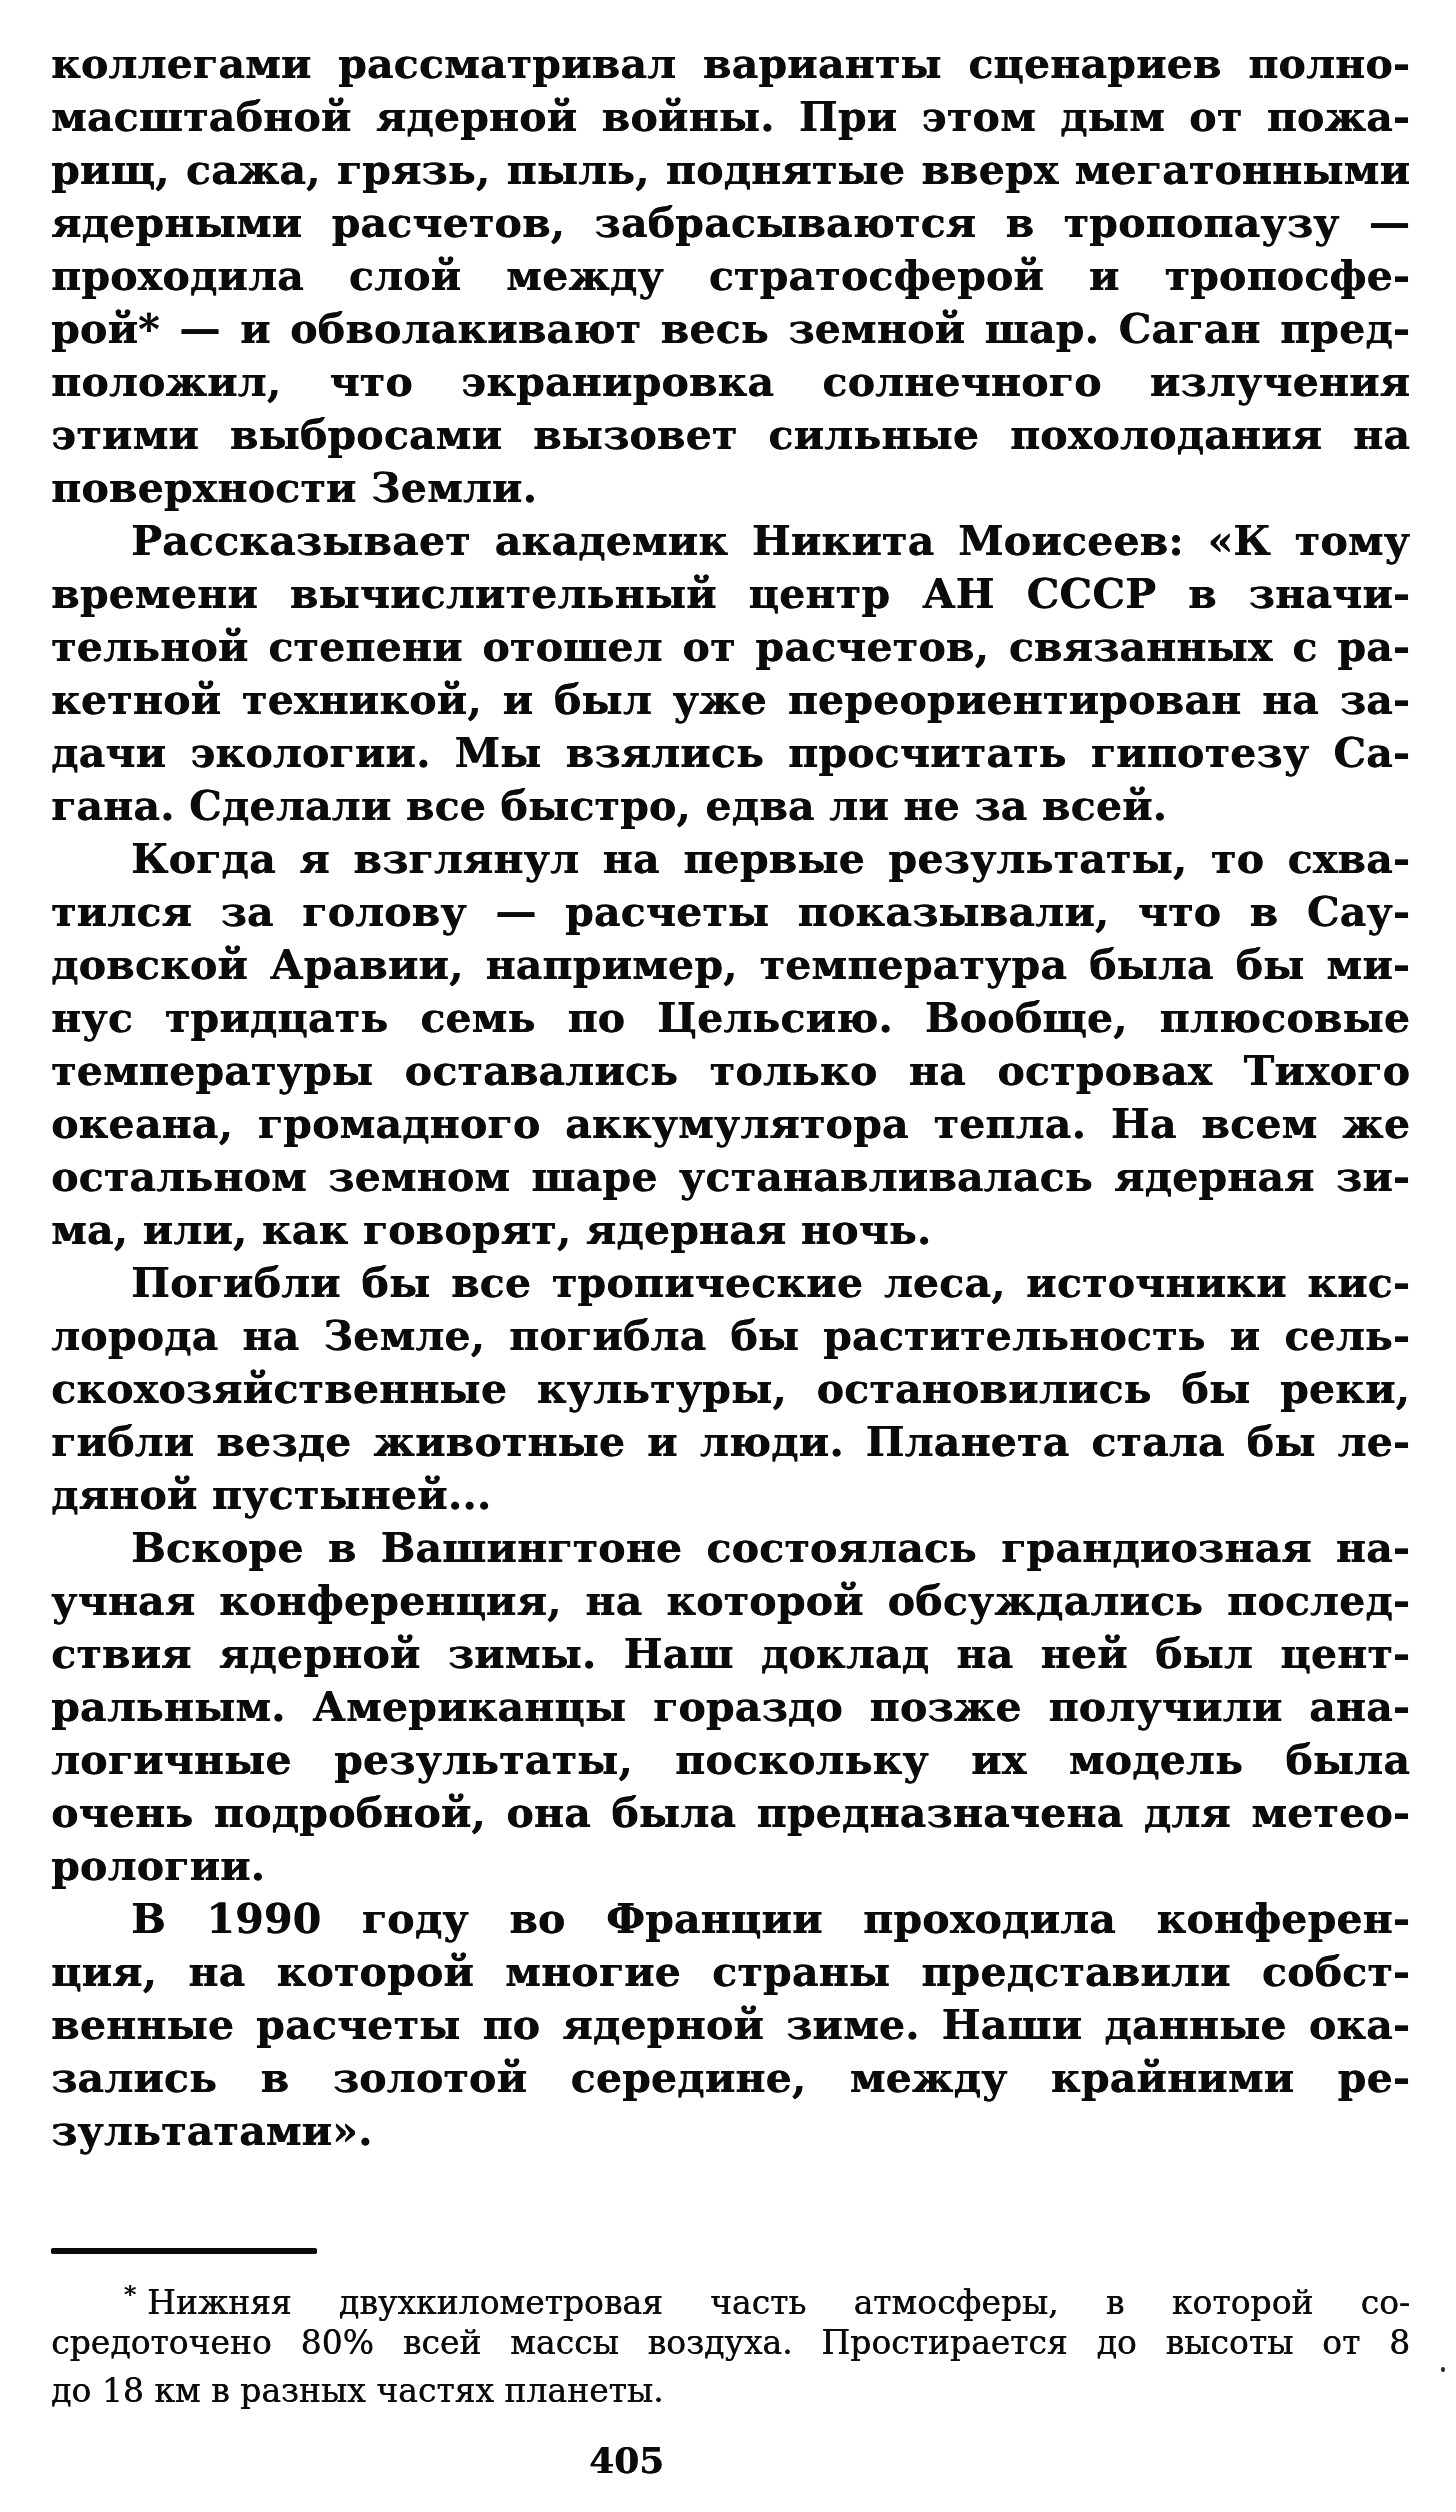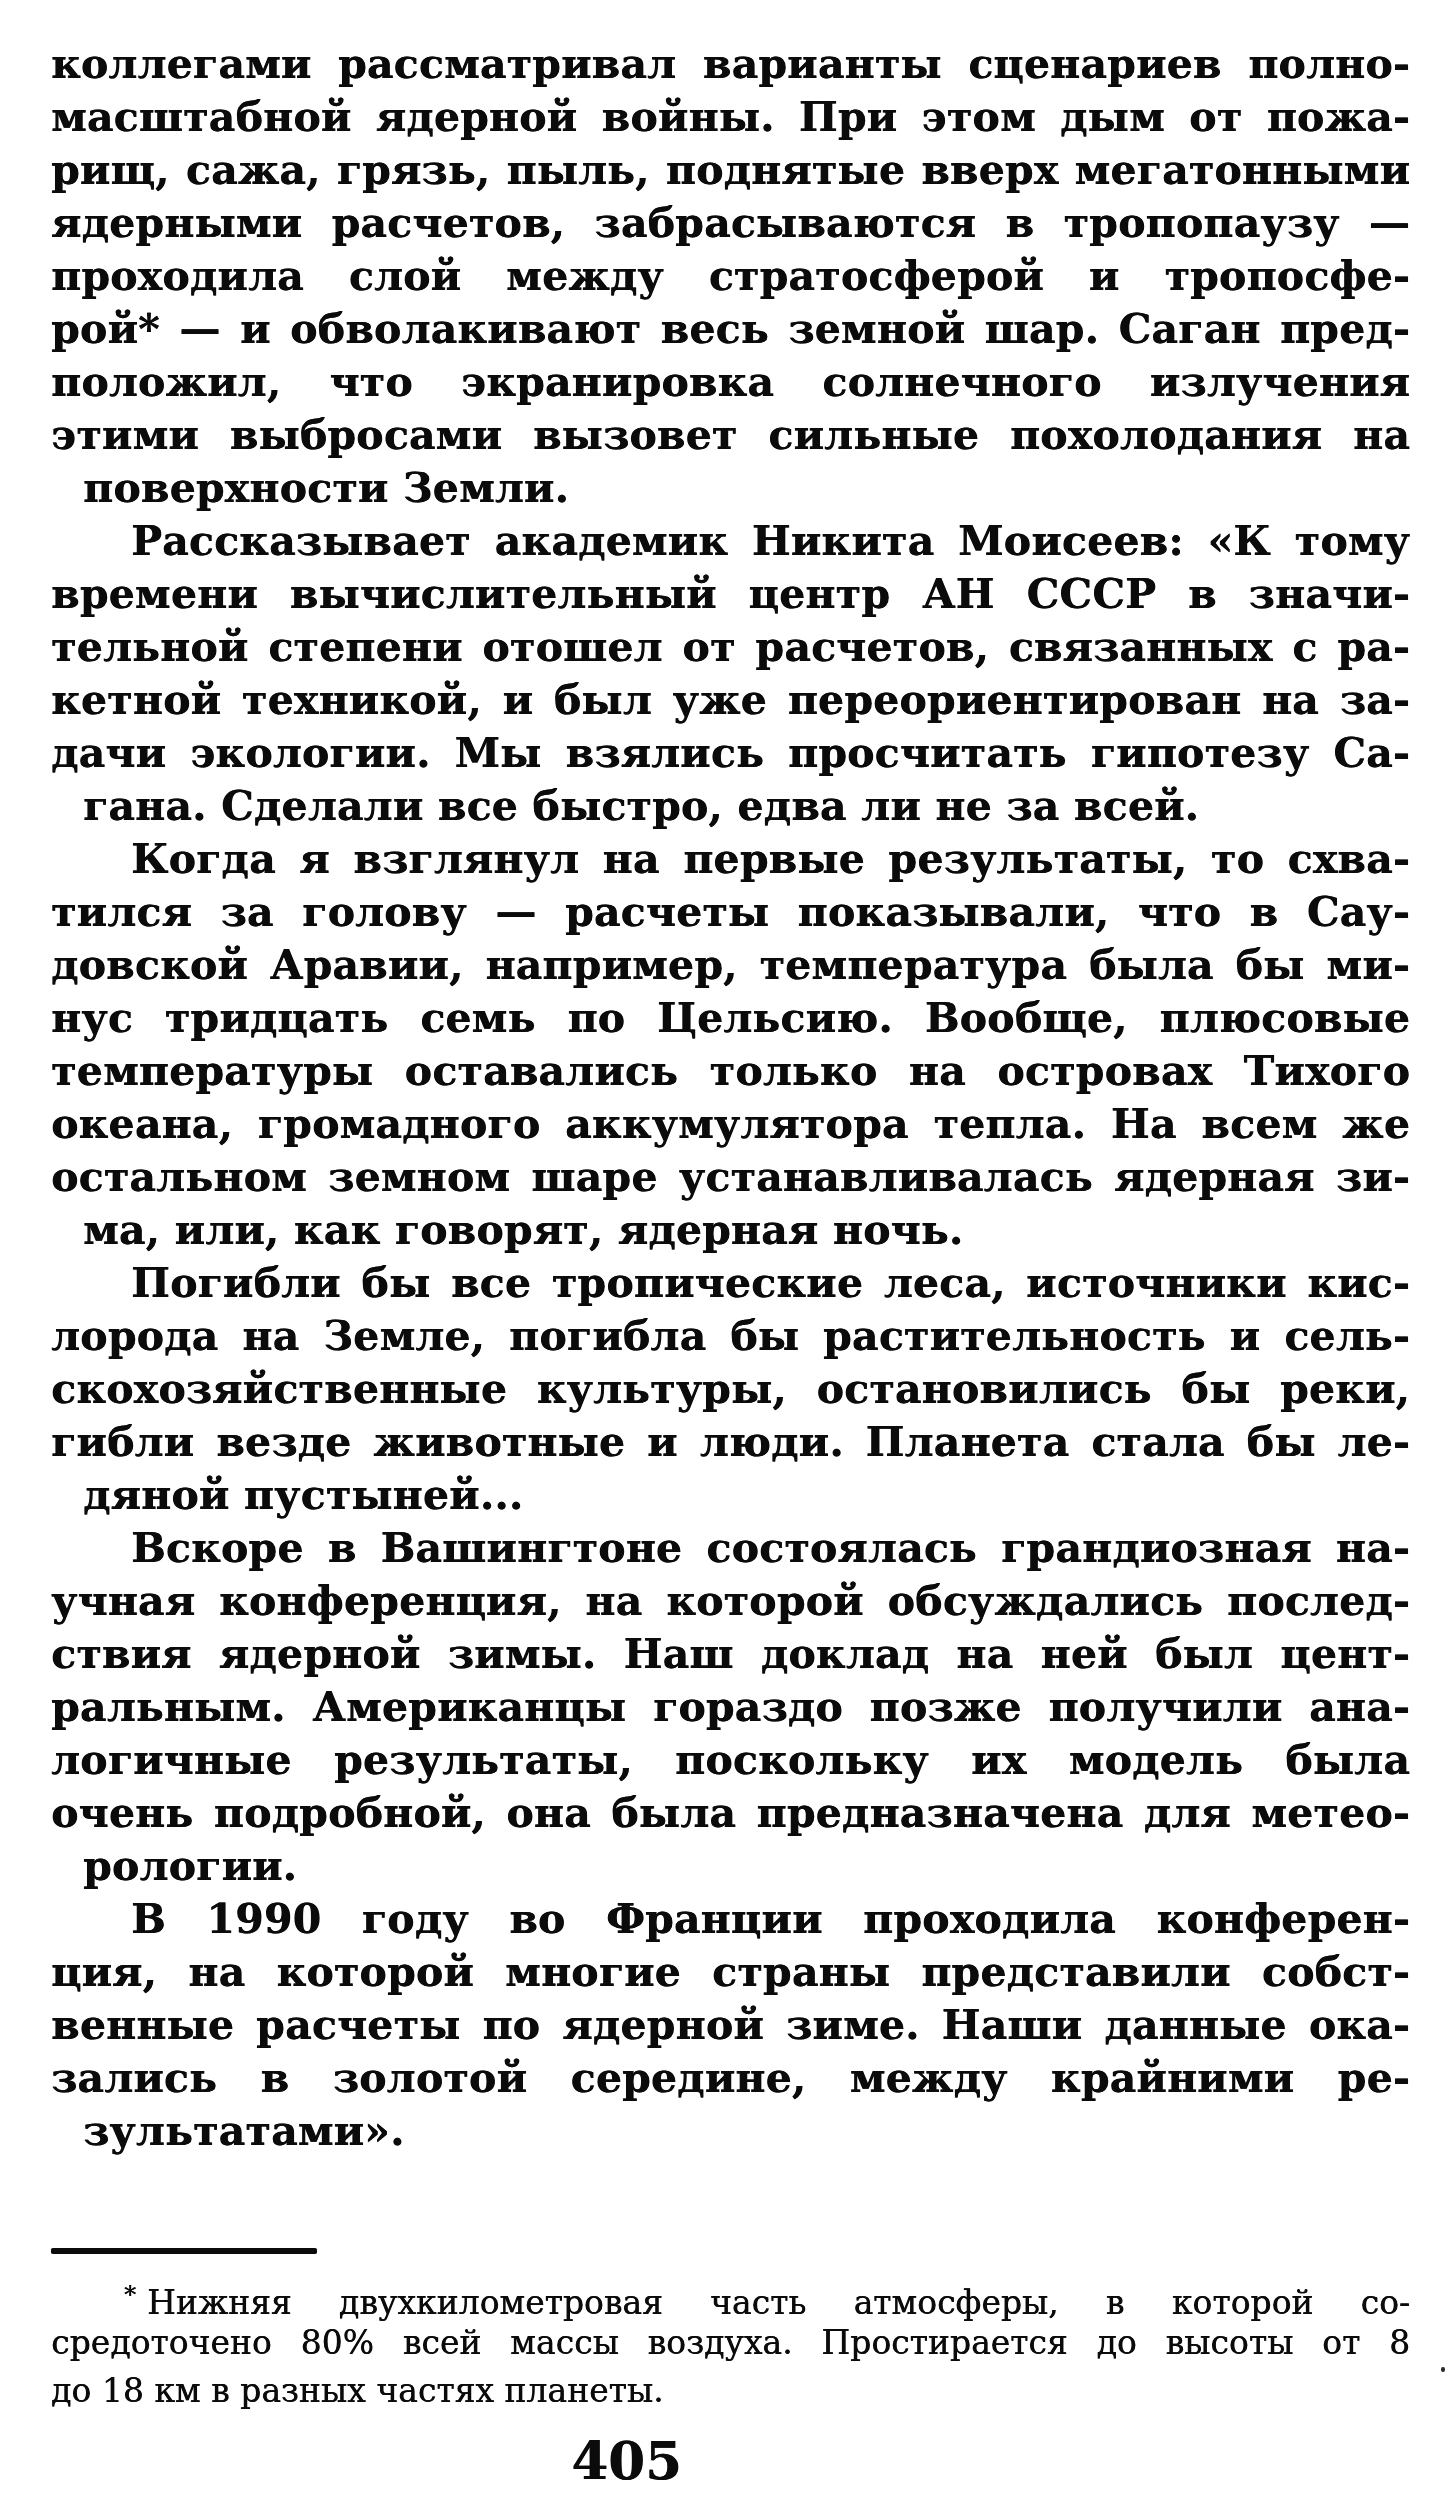--- a/index.html
+++ b/index.html
@@ -32,21 +32,20 @@
     height: 53px;
     line-height: 53px;
     text-align: justify;
     text-align-last: justify;
     white-space: normal;
     overflow: visible;
   }
   .ln.end {
     text-align: left;
     text-align-last: left;
-    margin-left: 32px;
   }
   .ln.ind {
     text-indent: 80px;
   }
   
   .footnote-rule {
     position: absolute;
     top: 2248px;
     left: 51px;
     width: 266px;
@@ -81,21 +80,21 @@
     vertical-align: 0.45em;
     margin-right: 11px;
   }
   
   .page-number {
     position: absolute;
     top: 2437px;
     left: 0;
     width: 1253px;
     text-align: center;
-    font-size: 53px;
+    font-size: 36px;
     font-weight: 700;
     line-height: 47px;
     text-shadow: 0.5px 0 0 currentColor;
   }
   
   .scan-speck {
     position: absolute;
     top: 2367px;
     left: 1441px;
     width: 3.6px;

